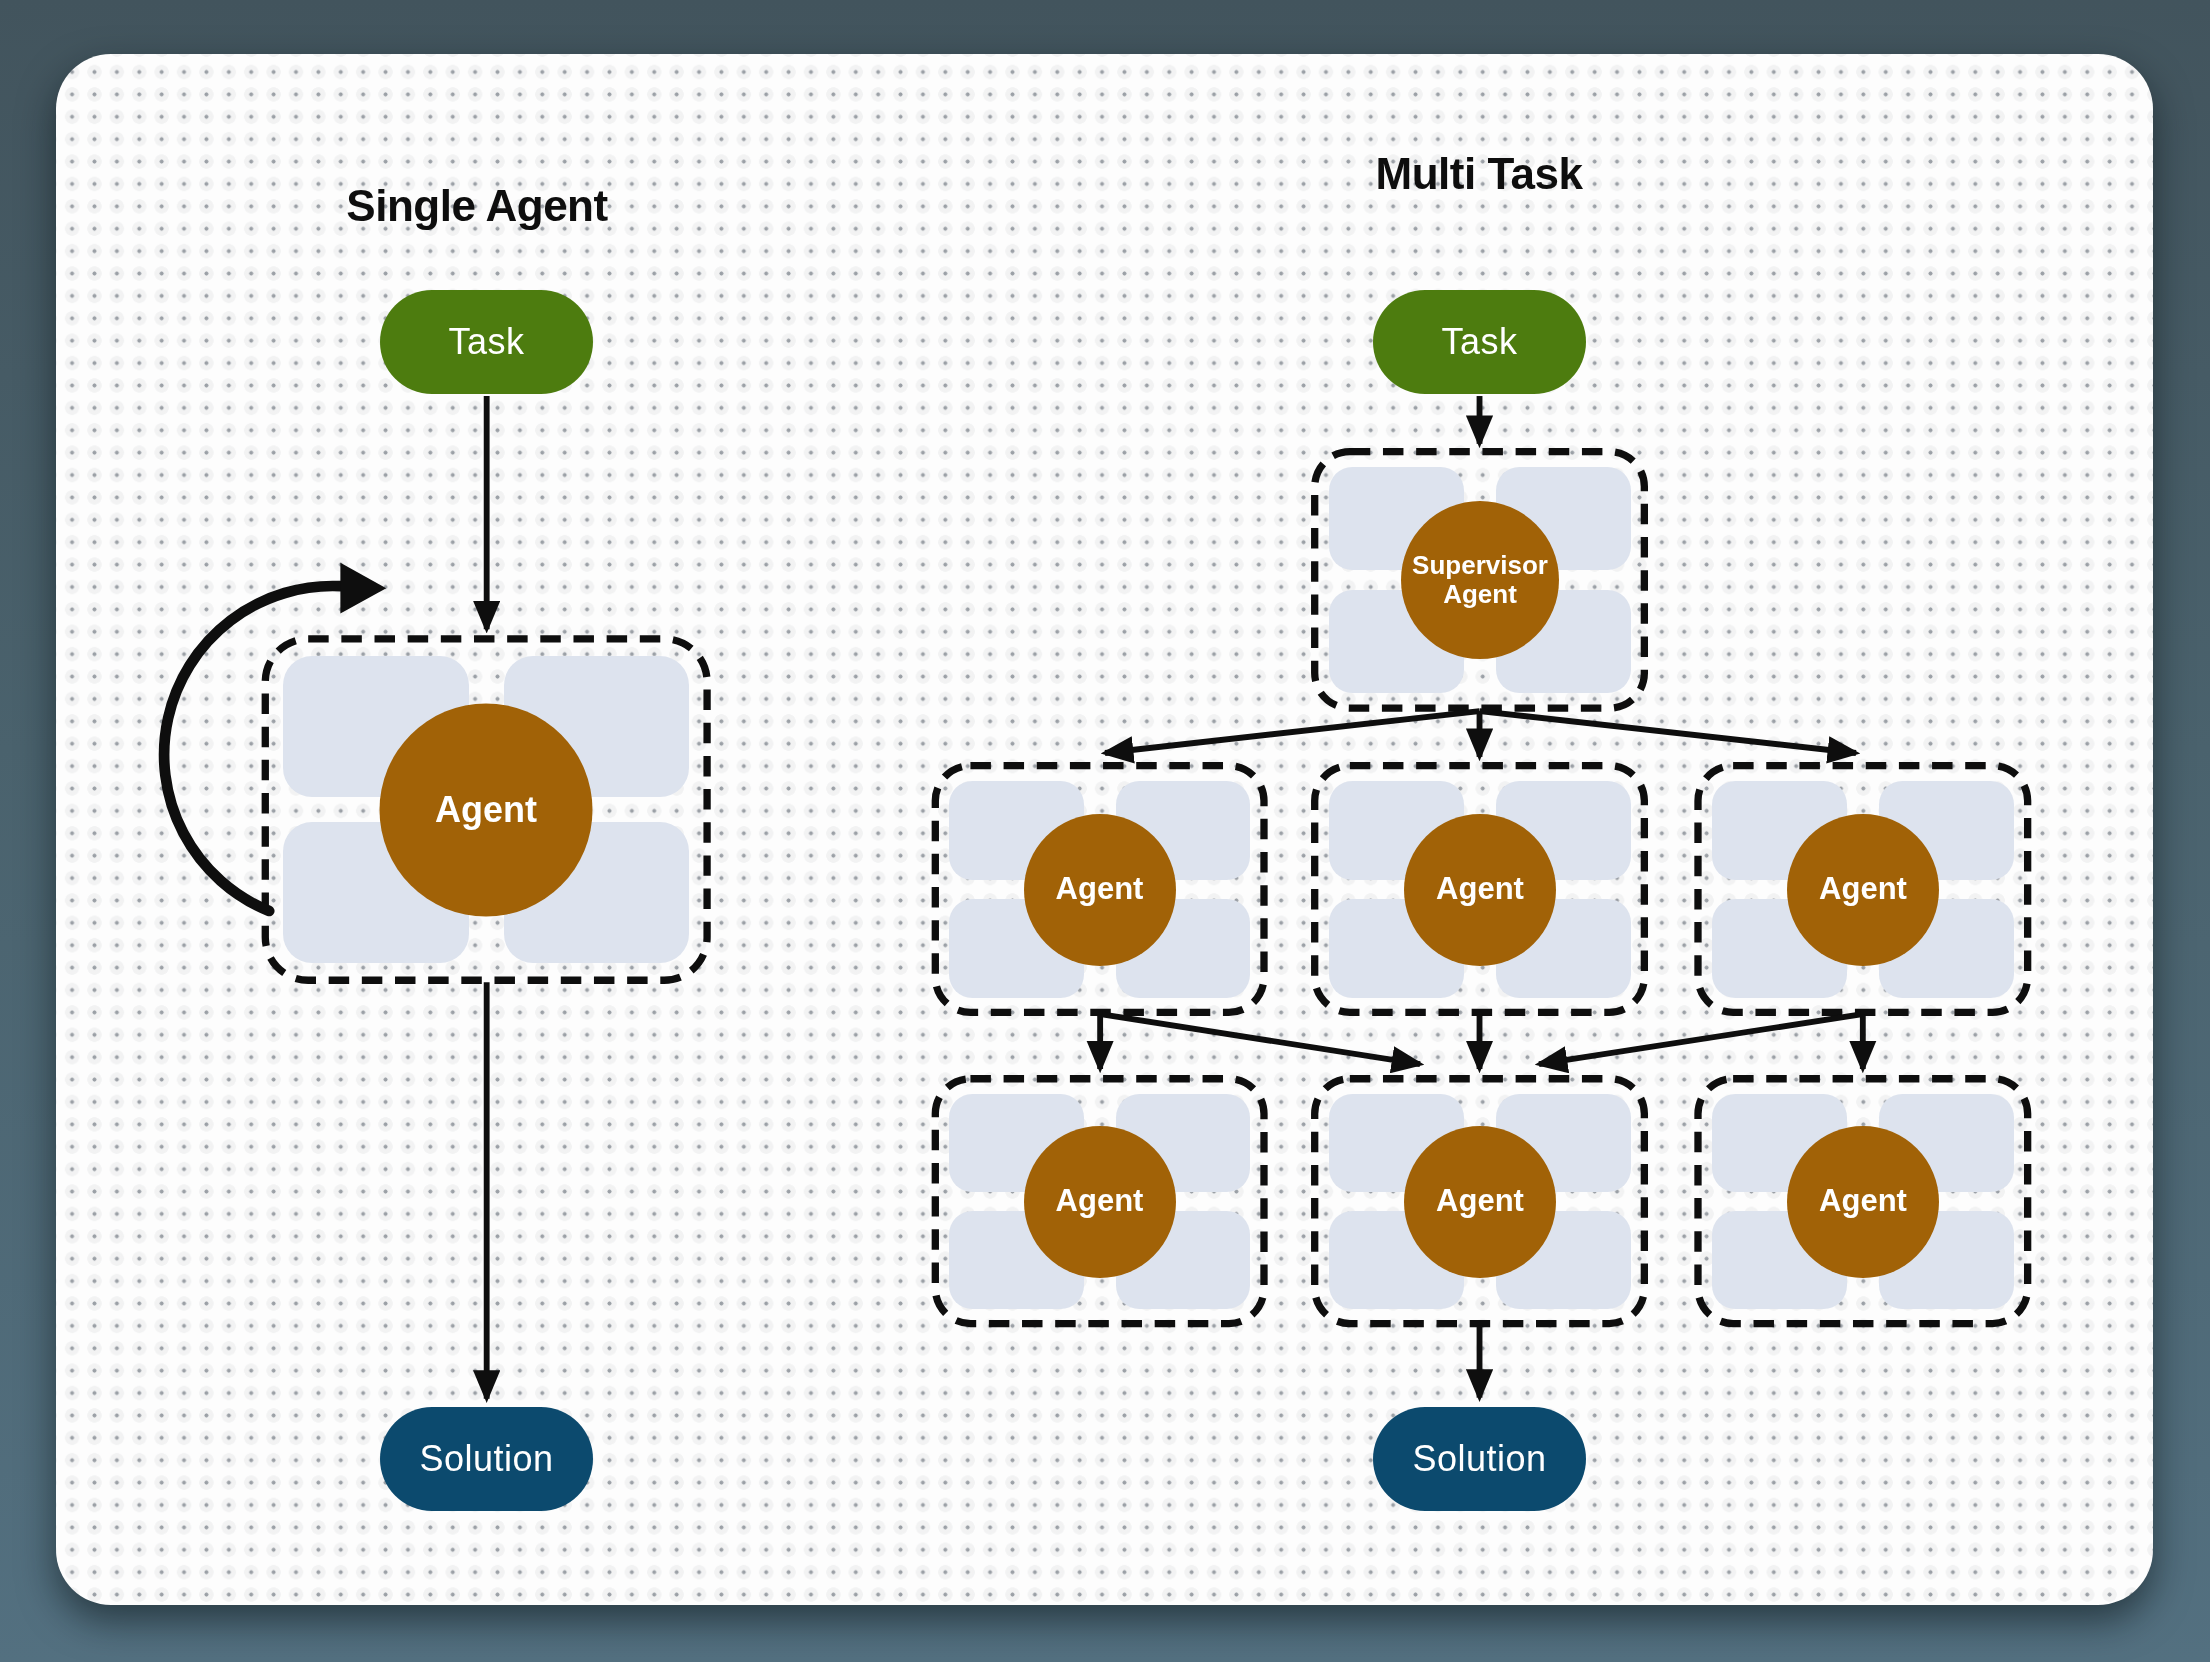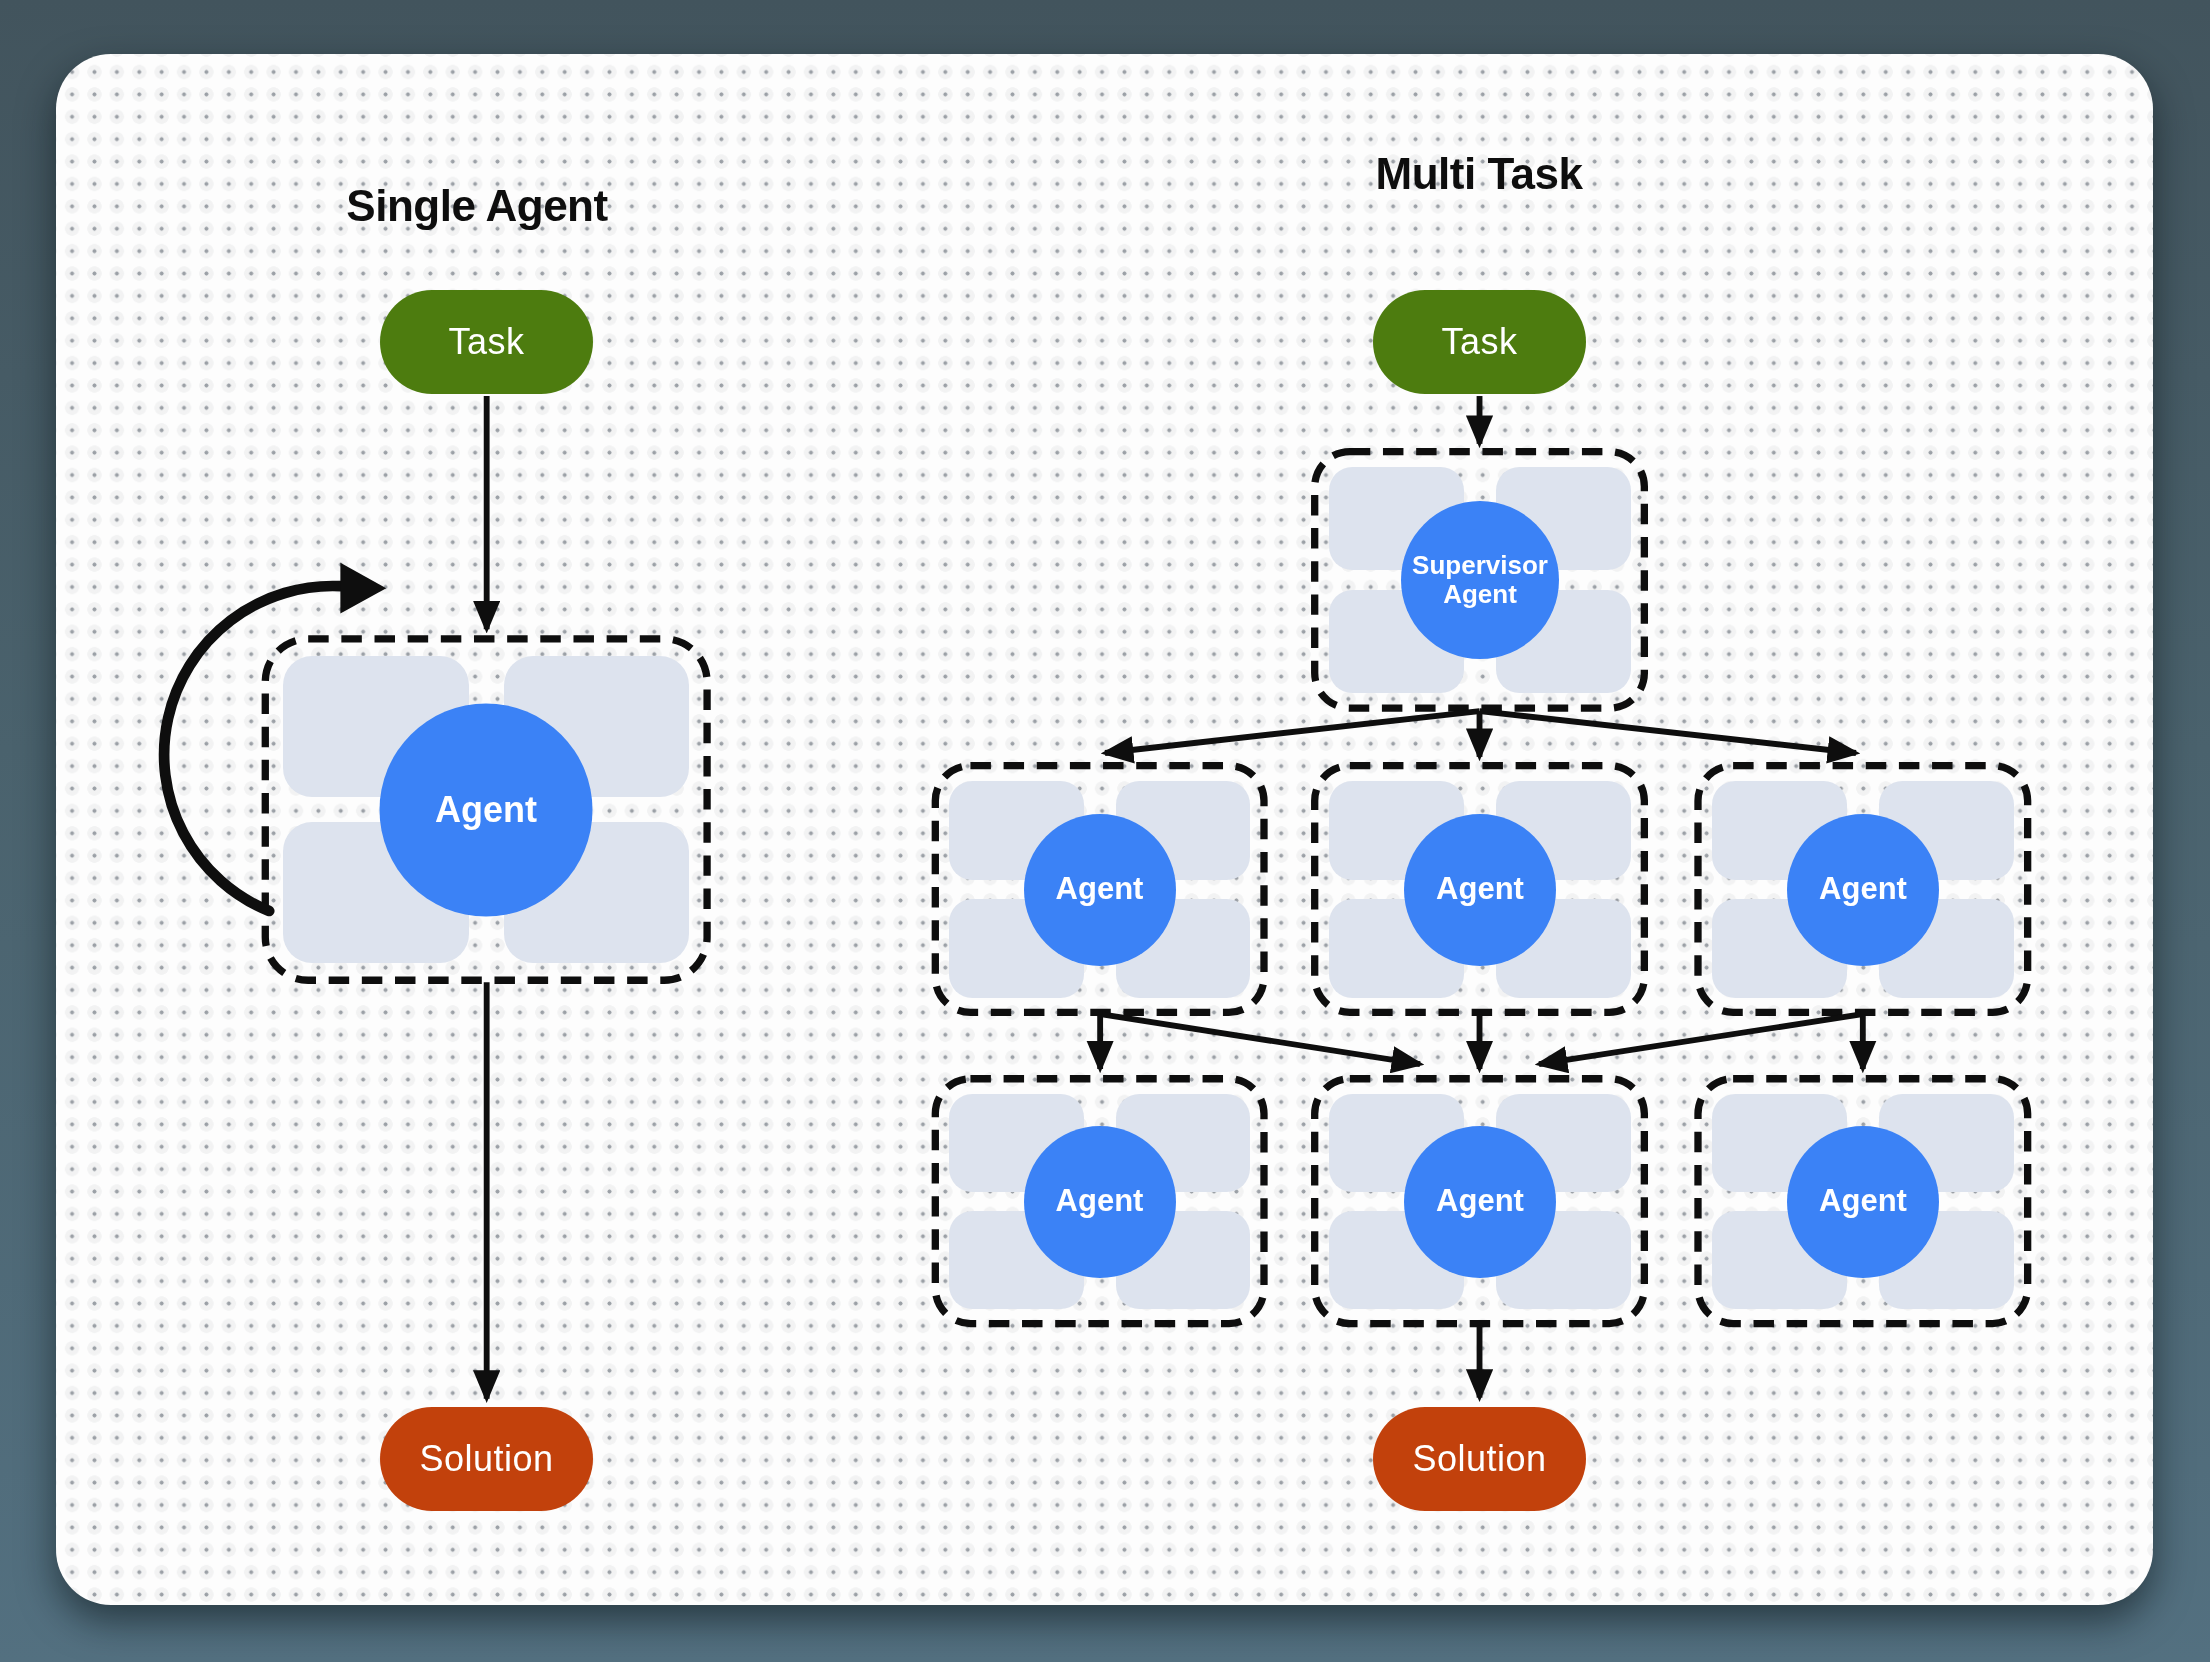--- a/index.html
+++ b/index.html
@@ -23,33 +23,33 @@
   .title{
     position:absolute;margin:0;width:468px;text-align:center;
     font-size:44px;font-weight:800;color:#0e0e0e;letter-spacing:-0.5px;
   }
   .pill{
     position:absolute;width:213px;height:104px;border-radius:53px;
     display:flex;align-items:center;justify-content:center;
     color:#fff;font-size:36px;font-weight:400;letter-spacing:0.5px;
   }
   .pill.blue{background:#4d7c0f;}
-  .pill.green{background:#c2410c;}
+  .pill.green{background:#0c4a6e;}
   .abox{position:absolute;}
   .tiles{
     position:absolute;left:13.7px;right:13.7px;top:14.6px;bottom:14.6px;
     display:grid;grid-template-columns:1fr 1fr;grid-template-rows:1fr 1fr;
     column-gap:32px;row-gap:19.5px;
   }
   .tile{background:#dde3ee;border-radius:23.4px;}
   .abox.big .tiles{left:17.6px;right:17.6px;top:16.6px;bottom:16.6px;column-gap:35px;row-gap:25px;}
   .abox.big .tile{border-radius:29px;}
   .circ{
     position:absolute;left:50%;top:50%;transform:translate(-50%,-50%);
-    width:152px;height:152px;border-radius:50%;background:#3b82f6;
+    width:152px;height:152px;border-radius:50%;background:#a16207;
     display:flex;align-items:center;justify-content:center;text-align:center;
     color:#fff;font-weight:700;font-size:31px;line-height:1.12;
   }
   .abox.big .circ{width:213px;height:213px;font-size:36px;}
   .circ.sup{width:158px;height:158px;font-size:26px;padding:0 13.7px;box-sizing:border-box;}
   .overlay{position:absolute;left:0;top:0;width:2211px;height:1663px;pointer-events:none;}
   .overlay .dash{fill:none;stroke:#0e0e0e;stroke-width:7.5;stroke-dasharray:21 13;}
   .overlay .arr{fill:none;stroke:#0e0e0e;stroke-width:6;}
   .overlay .loop{fill:none;stroke:#0e0e0e;stroke-width:11;stroke-linecap:round;}
 </style>

